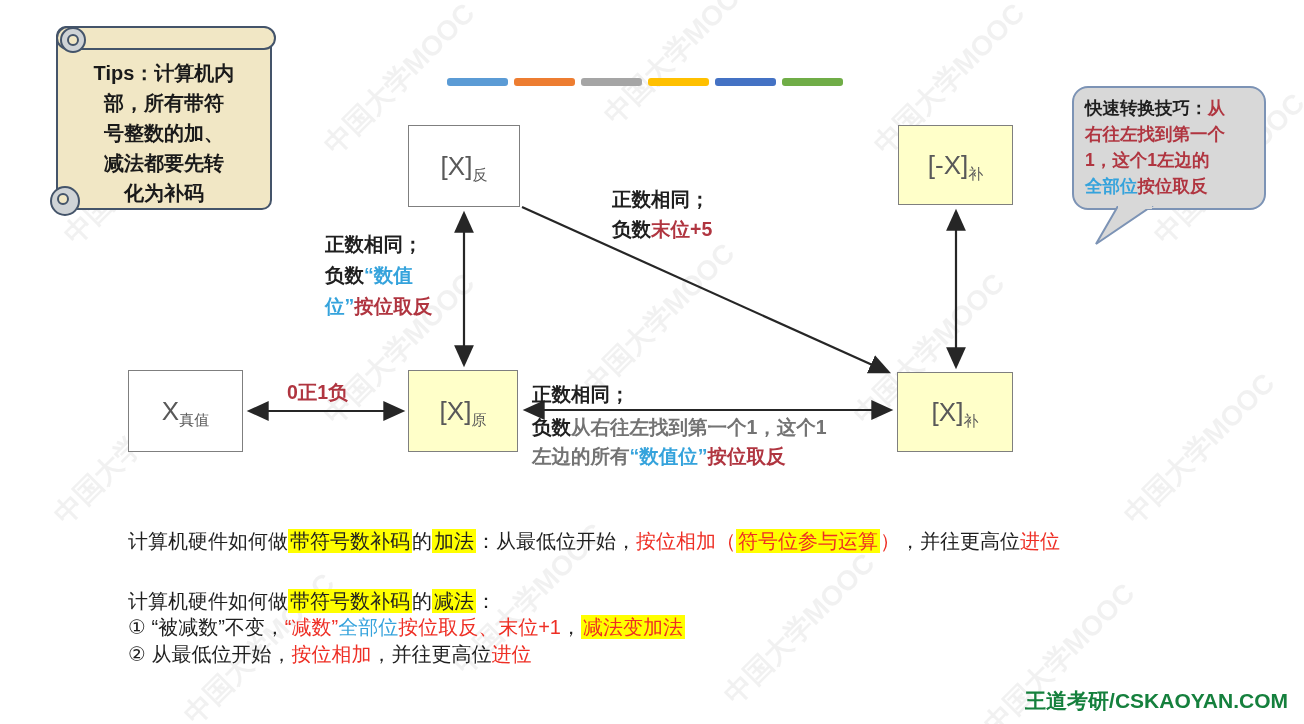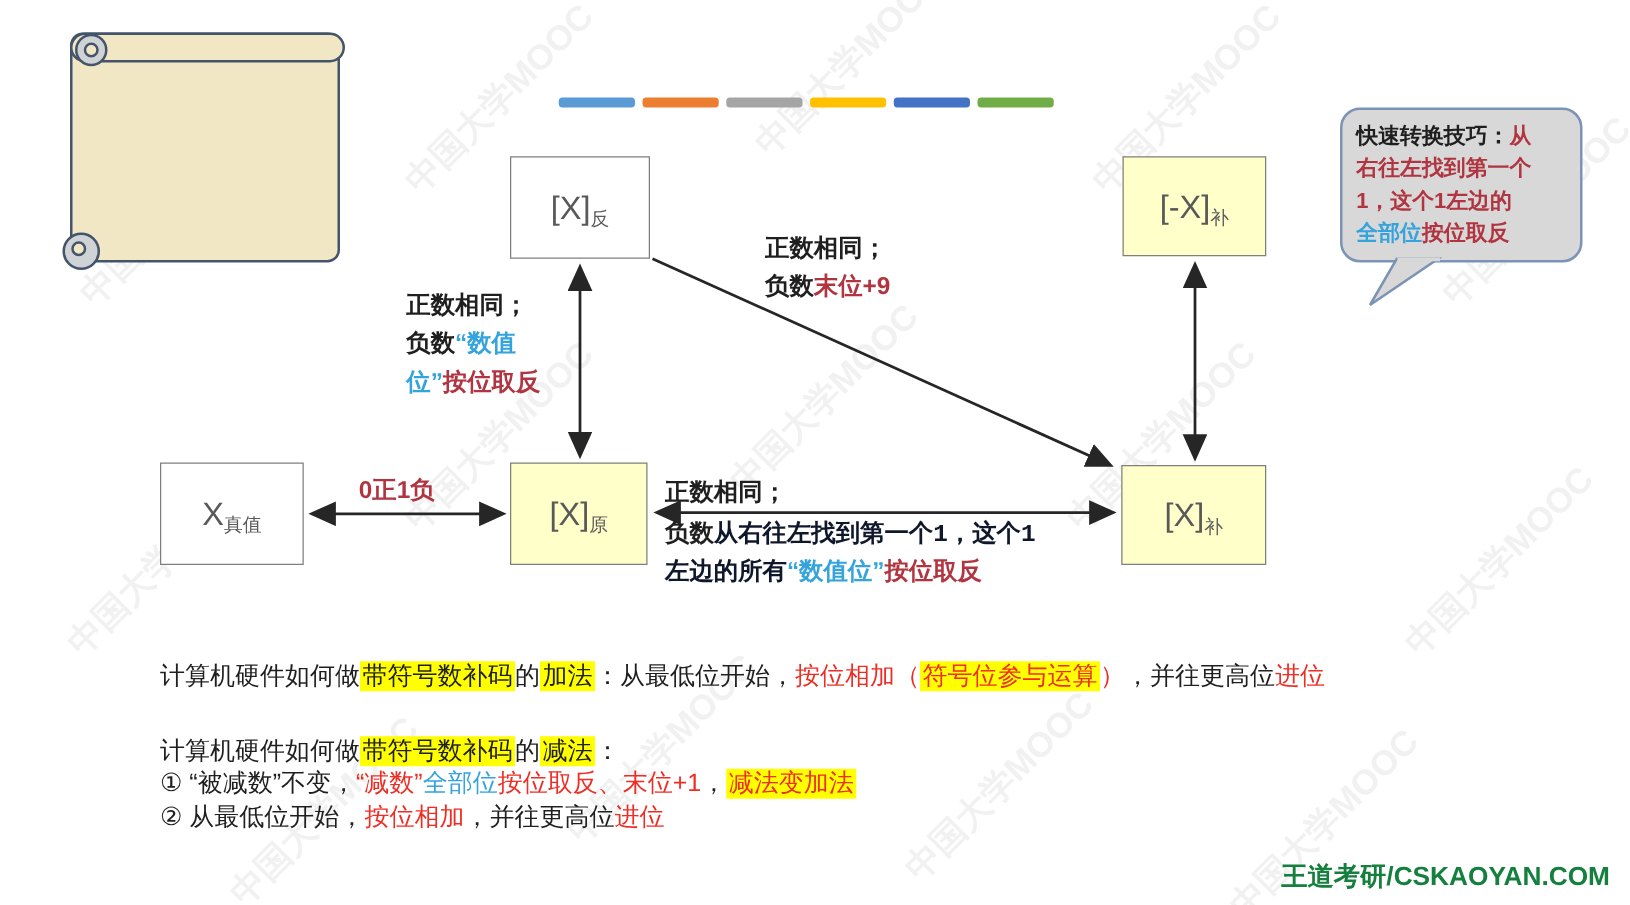--- a/index.html
+++ b/index.html
@@ -80,20 +80,25 @@
       <span style="background: rgb(165, 165, 165);"></span>
       <span style="background: rgb(255, 192, 0);"></span>
       <span style="background: rgb(68, 114, 196);"></span>
       <span style="background: rgb(112, 173, 71);"></span>
     </div>
 
   <div class="abs scroll">
     <div class="scroll-band"></div>
     <div class="curl curl-top"></div>
     <div class="curl curl-bot"></div>
+    <div class="tips-text">Tips：计算机内
+部，所有带符
+号整数的加、
+减法都要先转
+化为补码</div>
   </div>
 
   <div class="abs bubble">
     <div class="bubble-text"><span style="color: rgb(31, 31, 31);">快速转换技巧：</span><span style="color: rgb(176, 53, 64);">从
 右往左找到第一个
 1，这个1左边的
 </span><span style="color: rgb(53, 163, 220);">全部位</span><span style="color: rgb(176, 53, 64);">按位取反</span></div>
     <svg class="bubble-tail" width="70" height="42">
       <polygon points="28,0 62,0 6,38" fill="#D8D8D8" stroke="#7C93B5" stroke-width="2"></polygon>
       <rect x="28" y="-3" width="34" height="6" fill="#D8D8D8"></rect>
@@ -131,24 +136,24 @@
   </div>
   <div class="abs nbox yellow" style="left:897px;top:372px;width:116px;height:80px">
     <span class="bmain">[X]</span>
       <span class="bsub">补</span>
   </div>
 
   <div class="abs lbl" style="left:325px;top:229px"><span style="color: rgb(31, 31, 31);">正数相同；
 负数</span><span style="color: rgb(53, 163, 220);">“数值
 位”</span><span style="color: rgb(176, 53, 64);">按位取反</span></div>
   <div class="abs lbl" style="left:612px;top:184px;line-height:30px"><span style="color: rgb(31, 31, 31);">正数相同；
-负数</span><span style="color: rgb(176, 53, 64);">末位+9</span></div>
+负数</span><span style="color: rgb(176, 53, 64);">末位+5</span></div>
   <div class="abs lbl" style="left:287px;top:377px"><span style="color: rgb(176, 53, 64);">0正1负</span></div>
   <div class="abs lbl" style="left:532px;top:379px"><span style="color: rgb(31, 31, 31);">正数相同；</span></div>
-  <div class="abs lbl lbl2" style="left:532px;top:413px"><span style="color: rgb(31, 31, 31);">负数</span><span style="color: #0f172a; font-family: Liberation Mono, monospace;">从右往左找到第一个1，这个1
+  <div class="abs lbl lbl2" style="left:532px;top:413px"><span style="color: rgb(31, 31, 31);">负数</span><span style="color: #737373;">从右往左找到第一个1，这个1
 左边的所有</span><span style="color: rgb(53, 163, 220);">“数值位”</span><span style="color: rgb(176, 53, 64);">按位取反</span></div>
 
   <div class="abs para" style="left:128px;top:528px"><span style="color: rgb(31, 31, 31);">计算机硬件如何做</span><span style="color: rgb(31, 31, 31); background: rgb(255, 255, 0); padding: 1px 2px;">带符号数补码</span><span style="color: rgb(31, 31, 31);">的</span><span style="color: rgb(31, 31, 31); background: rgb(255, 255, 0); padding: 1px 2px;">加法</span><span style="color: rgb(31, 31, 31);">：从最低位开始，</span><span style="color: rgb(238, 46, 36);">按位相加（</span><span style="color: rgb(238, 46, 36); background: rgb(255, 255, 0); padding: 1px 2px;">符号位参与运算</span><span style="color: rgb(238, 46, 36);">）</span><span style="color: rgb(31, 31, 31);">，并往更高位</span><span style="color: rgb(238, 46, 36);">进位</span></div>
   <div class="abs para" style="left:128px;top:588px"><span style="color: rgb(31, 31, 31);">计算机硬件如何做</span><span style="color: rgb(31, 31, 31); background: rgb(255, 255, 0); padding: 1px 2px;">带符号数补码</span><span style="color: rgb(31, 31, 31);">的</span><span style="color: rgb(31, 31, 31); background: rgb(255, 255, 0); padding: 1px 2px;">减法</span><span style="color: rgb(31, 31, 31);">：</span></div>
   <div class="abs para" style="left:128px;top:614px"><span style="color: rgb(31, 31, 31);">① “被减数”不变，</span><span style="color: rgb(238, 46, 36);">“减数”</span><span style="color: rgb(53, 163, 220);">全部位</span><span style="color: rgb(238, 46, 36);">按位取反、末位+1</span><span style="color: rgb(31, 31, 31);">，</span><span style="color: rgb(238, 46, 36); background: rgb(255, 255, 0); padding: 1px 2px;">减法变加法</span></div>
   <div class="abs para" style="left:128px;top:641px"><span style="color: rgb(31, 31, 31);">② 从最低位开始，</span><span style="color: rgb(238, 46, 36);">按位相加</span><span style="color: rgb(31, 31, 31);">，并往更高位</span><span style="color: rgb(238, 46, 36);">进位</span></div>
 
   <div class="abs footer">王道考研/CSKAOYAN.COM</div>
 
 </div>

